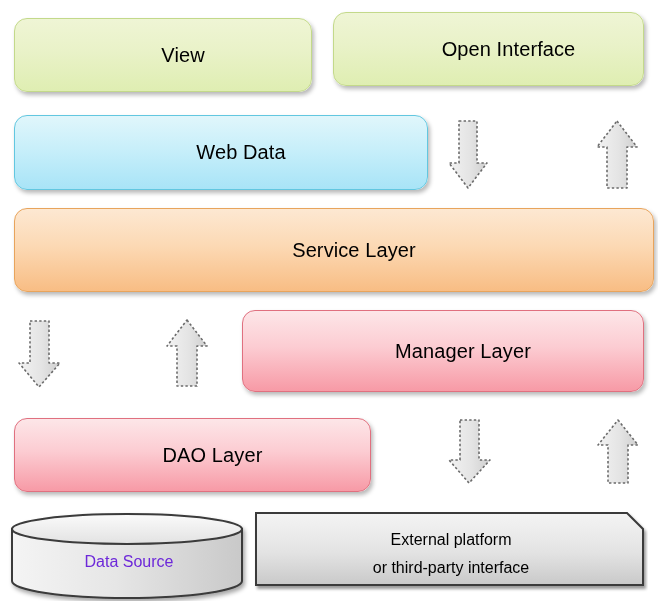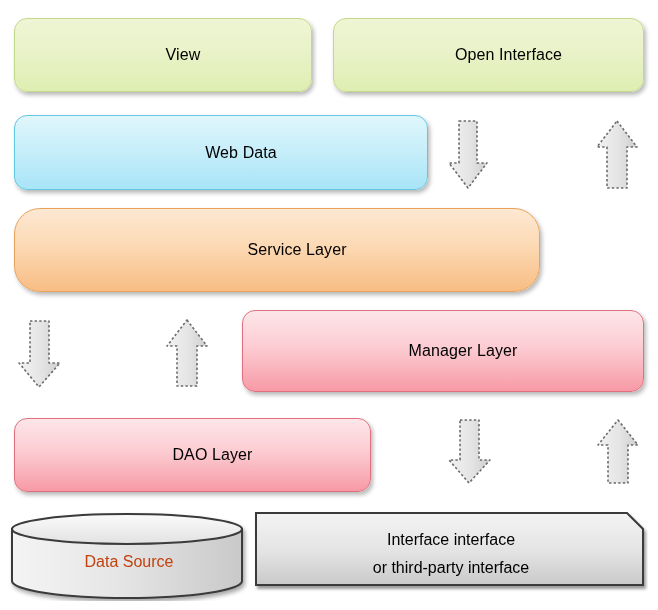--- a/index.html
+++ b/index.html
@@ -24,21 +24,21 @@
   
   .box {
     position: absolute;
     box-sizing: border-box;
     border-radius: 13px;
     display: flex;
     align-items: center;
     justify-content: center;
     text-align: center;
     color: #000;
-    font-size: 16px;
+    font-size: 20px;
     line-height: 1.35;
     letter-spacing: .1px;
     box-shadow: 2px 3px 4px rgba(0,0,0,.28);
     padding-left: 40px;
   }
 
   .box-green {
     background: linear-gradient(180deg,#eff5d5 0%,#e9f2c8 45%,#dfeeb2 100%);
     border: 1px solid #c3d98a;
   }
@@ -65,21 +65,21 @@
   .cylinder {
     position: absolute;
   }
   .cylinder svg { display: block; }
   .cylinder-label {
     position: absolute;
     left: 0;
     width: 100%;
     text-align: center;
     font-size: 16px;
-    color: #c2410c;
+    color: #6d28d9;
   }
 
   
   .note {
     position: absolute;
   }
   .note svg { display: block; }
   .note-label {
     position: absolute;
     left: 0;
@@ -93,21 +93,21 @@
 </style>
 </head>
 <body>
 
 <div id="canvas">
 
   <div class="box box-green" style="left:14px; top:18px; width:298px; height:74px;">
     <span>View</span>
   </div>
 
-  <div class="box box-green" style="left:333px; top:18px; width:311px; height:74px;">
+  <div class="box box-green" style="left:333px; top:12px; width:311px; height:74px;">
     <span>Open Interface</span>
   </div>
 
   <div class="box box-blue" style="left:14px; top:115px; width:414px; height:75px;">
     <span>Web Data</span>
   </div>
 
   <div class="arrow" style="left:446px; top:119px;">
     <svg width="44" height="72" viewBox="0 0 44 72">
       <defs>
@@ -127,21 +127,21 @@
         <linearGradient id="agu1" x1="0" y1="0" x2="1" y2="0">
           <stop offset="0%" stop-color="#f2f2f2"></stop>
           <stop offset="55%" stop-color="#e4e4e4"></stop>
           <stop offset="100%" stop-color="#cfcfcf"></stop>
         </linearGradient>
       </defs>
       <path d="M23,2 L43,28 L33,28 L33,69 L13,69 L13,28 L3,28 Z" fill="url(#agu1)" stroke="#6b6b6b" stroke-width="1.6" stroke-dasharray="2.4 2.2" stroke-linejoin="round"></path>
     </svg>
   </div>
 
-  <div class="box box-orange" style="left:14px; top:208px; width:526px; height:84px;border-radius:26px;">
+  <div class="box box-orange" style="left:14px; top:208px; width:640px; height:84px;">
     <span>Service Layer</span>
   </div>
 
   <div class="arrow" style="left:16px; top:318px;">
     <svg width="48" height="72" viewBox="0 0 48 72">
       <defs>
         <linearGradient id="agd2" x1="0" y1="0" x2="1" y2="0">
           <stop offset="0%" stop-color="#f2f2f2"></stop>
           <stop offset="55%" stop-color="#e4e4e4"></stop>
           <stop offset="100%" stop-color="#cfcfcf"></stop>
@@ -230,18 +230,18 @@
           <stop offset="55%" stop-color="#e3e3e3"></stop>
           <stop offset="100%" stop-color="#c9c9c9"></stop>
         </linearGradient>
         <filter id="noteShadow" x="-20%" y="-20%" width="150%" height="150%">
           <feDropShadow dx="2" dy="3" stdDeviation="1.6" flood-color="#000" flood-opacity="0.4"></feDropShadow>
         </filter>
       </defs>
       <path d="M2,2 L373,2 L389,18 L389,74 L2,74 Z" fill="url(#noteFill)" stroke="#3a3a3a" stroke-width="2" stroke-linejoin="miter" filter="url(#noteShadow)"></path>
     </svg>
     <div class="note-label" style="top:15px;">
-      <span class="l1">Interface interface</span>
+      <span class="l1">External platform</span>
       <span class="l2">or third-party interface</span>
     </div>
   </div>
 
 </div>
 
 </body></html>

